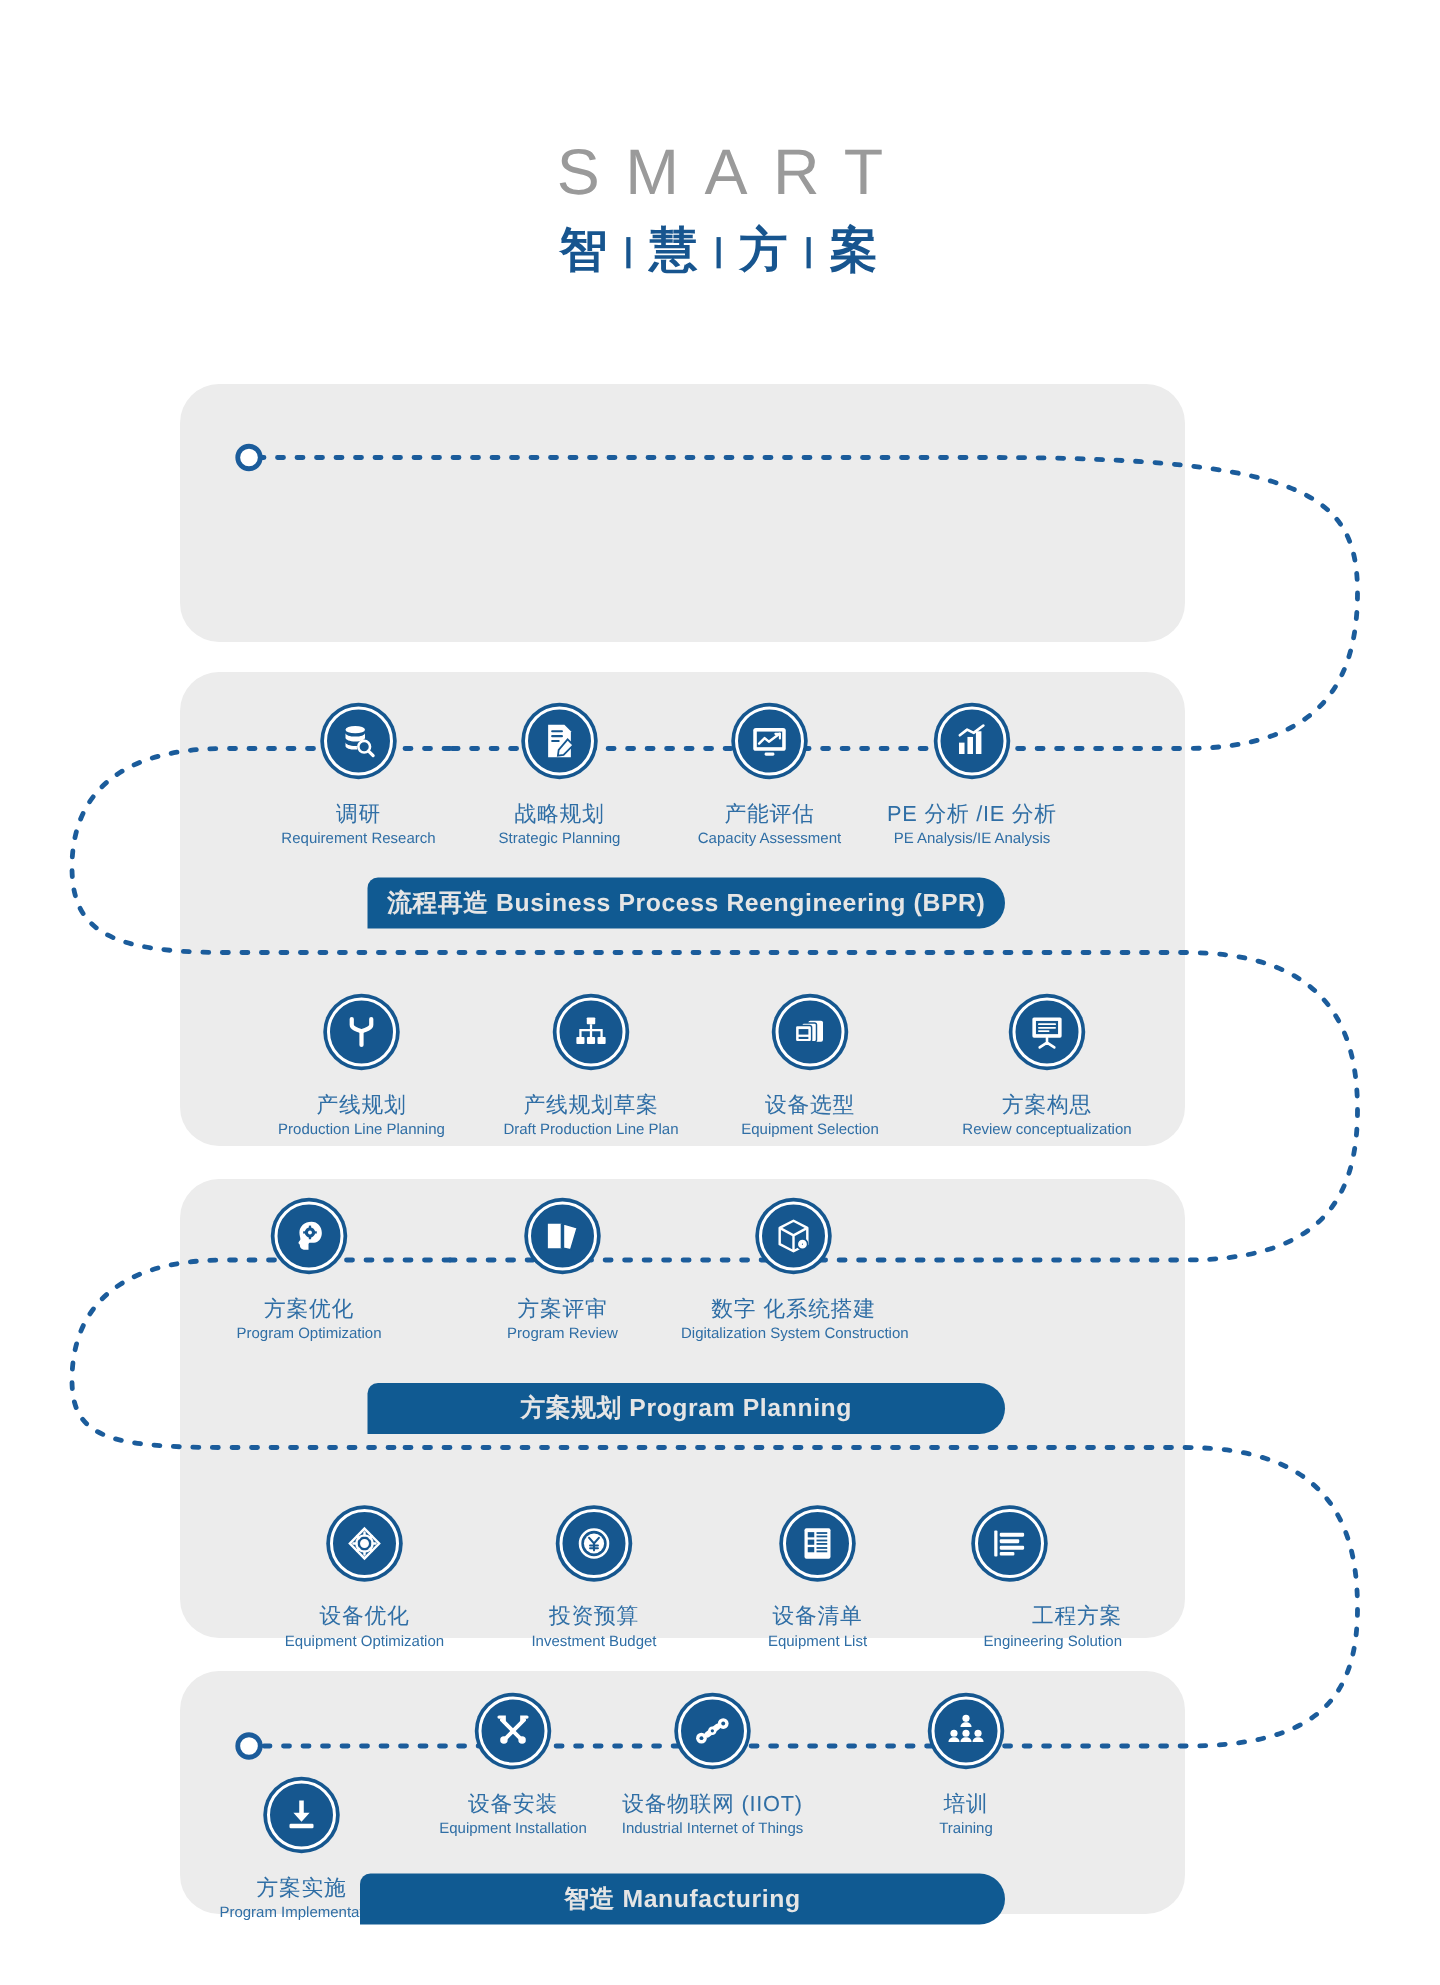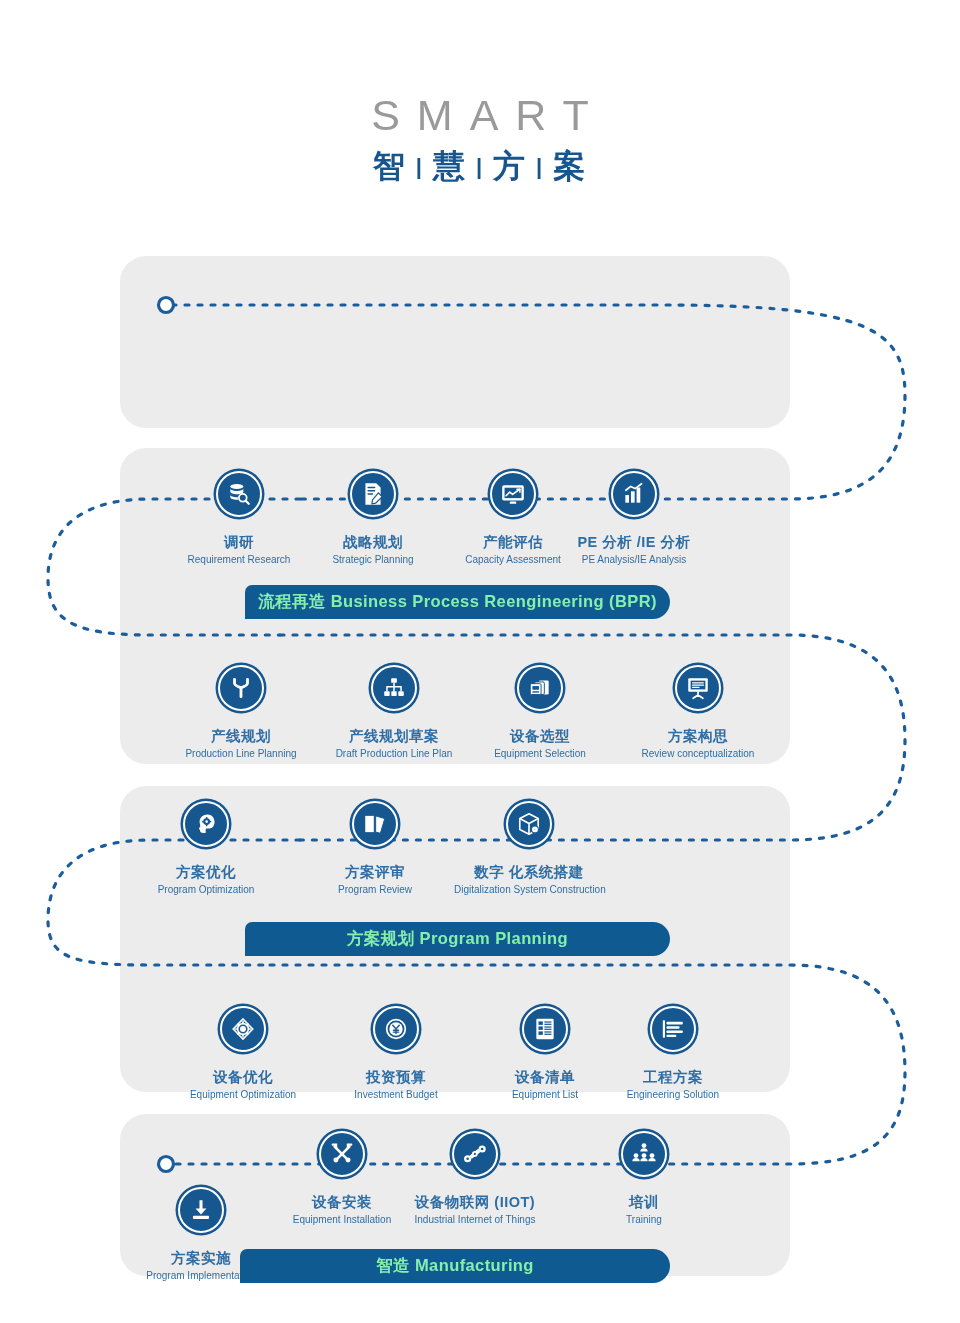--- a/index.html
+++ b/index.html
@@ -79,21 +79,21 @@
     box-shadow: 0 0 0 2.5px #16578f;
     display: flex;
     align-items: center;
     justify-content: center;
   }
   .node-circle svg { width: 26px; height: 26px; display: block; }
   .node-cn {
     margin-top: 16px;
     font-size: 14.5px;
     color: #2f6ea5;
-    font-weight: 700;
+    font-weight: 400;
     white-space: nowrap;
     letter-spacing: .5px;
   }
   .node-en {
     margin-top: 2px;
     font-size: 10px;
     color: #2f6ea5;
     white-space: nowrap;
   }
 
@@ -101,21 +101,21 @@
   .banner {
     position: absolute;
     height: 34px;
     background: #105a92;
     border-top-left-radius: 7px;
     border-top-right-radius: 17px;
     border-bottom-right-radius: 17px;
     display: flex;
     align-items: center;
     justify-content: center;
-    color: #86efac;
+    color: #e5e5e5;
     font-size: 16.5px;
     font-weight: bold;
     letter-spacing: .4px;
     z-index: 4;
     white-space: nowrap;
   }
 </style>
 </head>
 <body>
 
@@ -187,21 +187,21 @@
         <rect x="4.2" y="6.2" width="15.6" height="9.6" fill="#16578f"></rect>
         <path d="M5.6 13.6 L9 10.2 L11.6 12.4 L18.2 7.6" stroke="#ffffff" stroke-width="1.5" fill="none" stroke-linecap="round" stroke-linejoin="round"></path>
         <path d="M15.6 7.6h2.8v2.8" stroke="#ffffff" stroke-width="1.3" fill="none" stroke-linecap="round"></path>
         <rect x="9" y="19" width="6" height="2" rx=".8"></rect>
       </svg>
     </div>
     <div class="node-cn">产能评估</div>
     <div class="node-en">Capacity Assessment</div>
   </div>
 
-  <div class="node" style="left:634px; top:282px;">
+  <div class="node" style="left:648px; top:282px;">
     <div class="node-circle">
       <svg viewBox="0 0 24 24" fill="#ffffff">
         <rect x="4" y="13" width="3.4" height="7"></rect>
         <rect x="9.2" y="9.5" width="3.4" height="10.5"></rect>
         <rect x="14.4" y="6" width="3.4" height="14"></rect>
         <path d="M4.5 8.5 L9 5 L13 7 L19 2.5" stroke="#ffffff" stroke-width="1.6" fill="none" stroke-linecap="round" stroke-linejoin="round"></path>
       </svg>
     </div>
     <div class="node-cn">PE 分析 /IE 分析</div>
     <div class="node-en">PE Analysis/IE Analysis</div>
@@ -352,21 +352,21 @@
           <rect x="11.4" y="11.7" width="6.6" height="1.1"></rect>
           <rect x="11.4" y="14.2" width="6.6" height="1.1"></rect>
           <rect x="11.4" y="16.3" width="6.6" height="1.1"></rect>
         </g>
       </svg>
     </div>
     <div class="node-cn">设备清单</div>
     <div class="node-en">Equipment List</div>
   </div>
 
-  <div class="node" style="left:673px; top:817px;">
+  <div class="node" style="left:673px; top:817px;text-align:right;">
     <div class="node-circle">
       <svg viewBox="0 0 24 24" fill="#ffffff">
         <rect x="2.6" y="4" width="2" height="16" rx=".6"></rect>
         <rect x="6" y="5.4" width="15" height="2.4" rx=".7"></rect>
         <rect x="6" y="9.4" width="12" height="2.4" rx=".7"></rect>
         <rect x="6" y="13.4" width="15" height="2.4" rx=".7"></rect>
         <rect x="6" y="17.2" width="9" height="2.2" rx=".7"></rect>
       </svg>
     </div>
     <div class="node-cn">工程方案</div>

